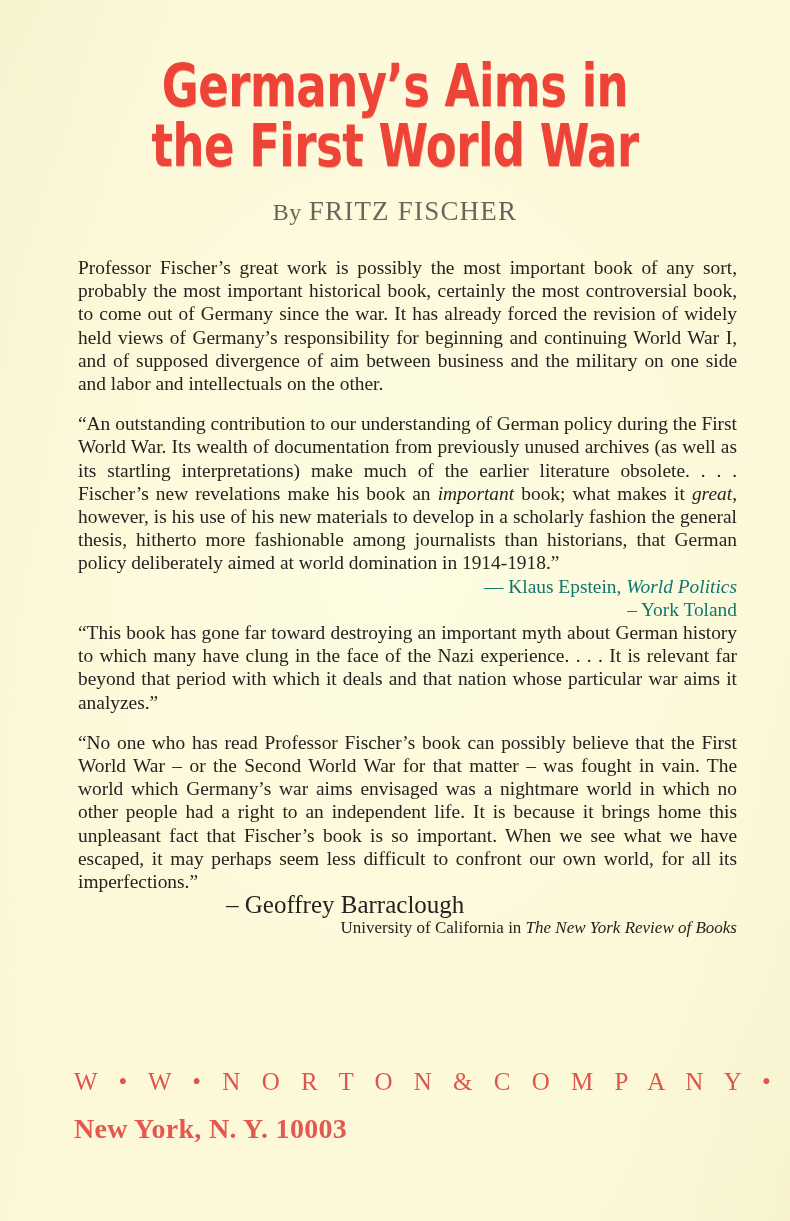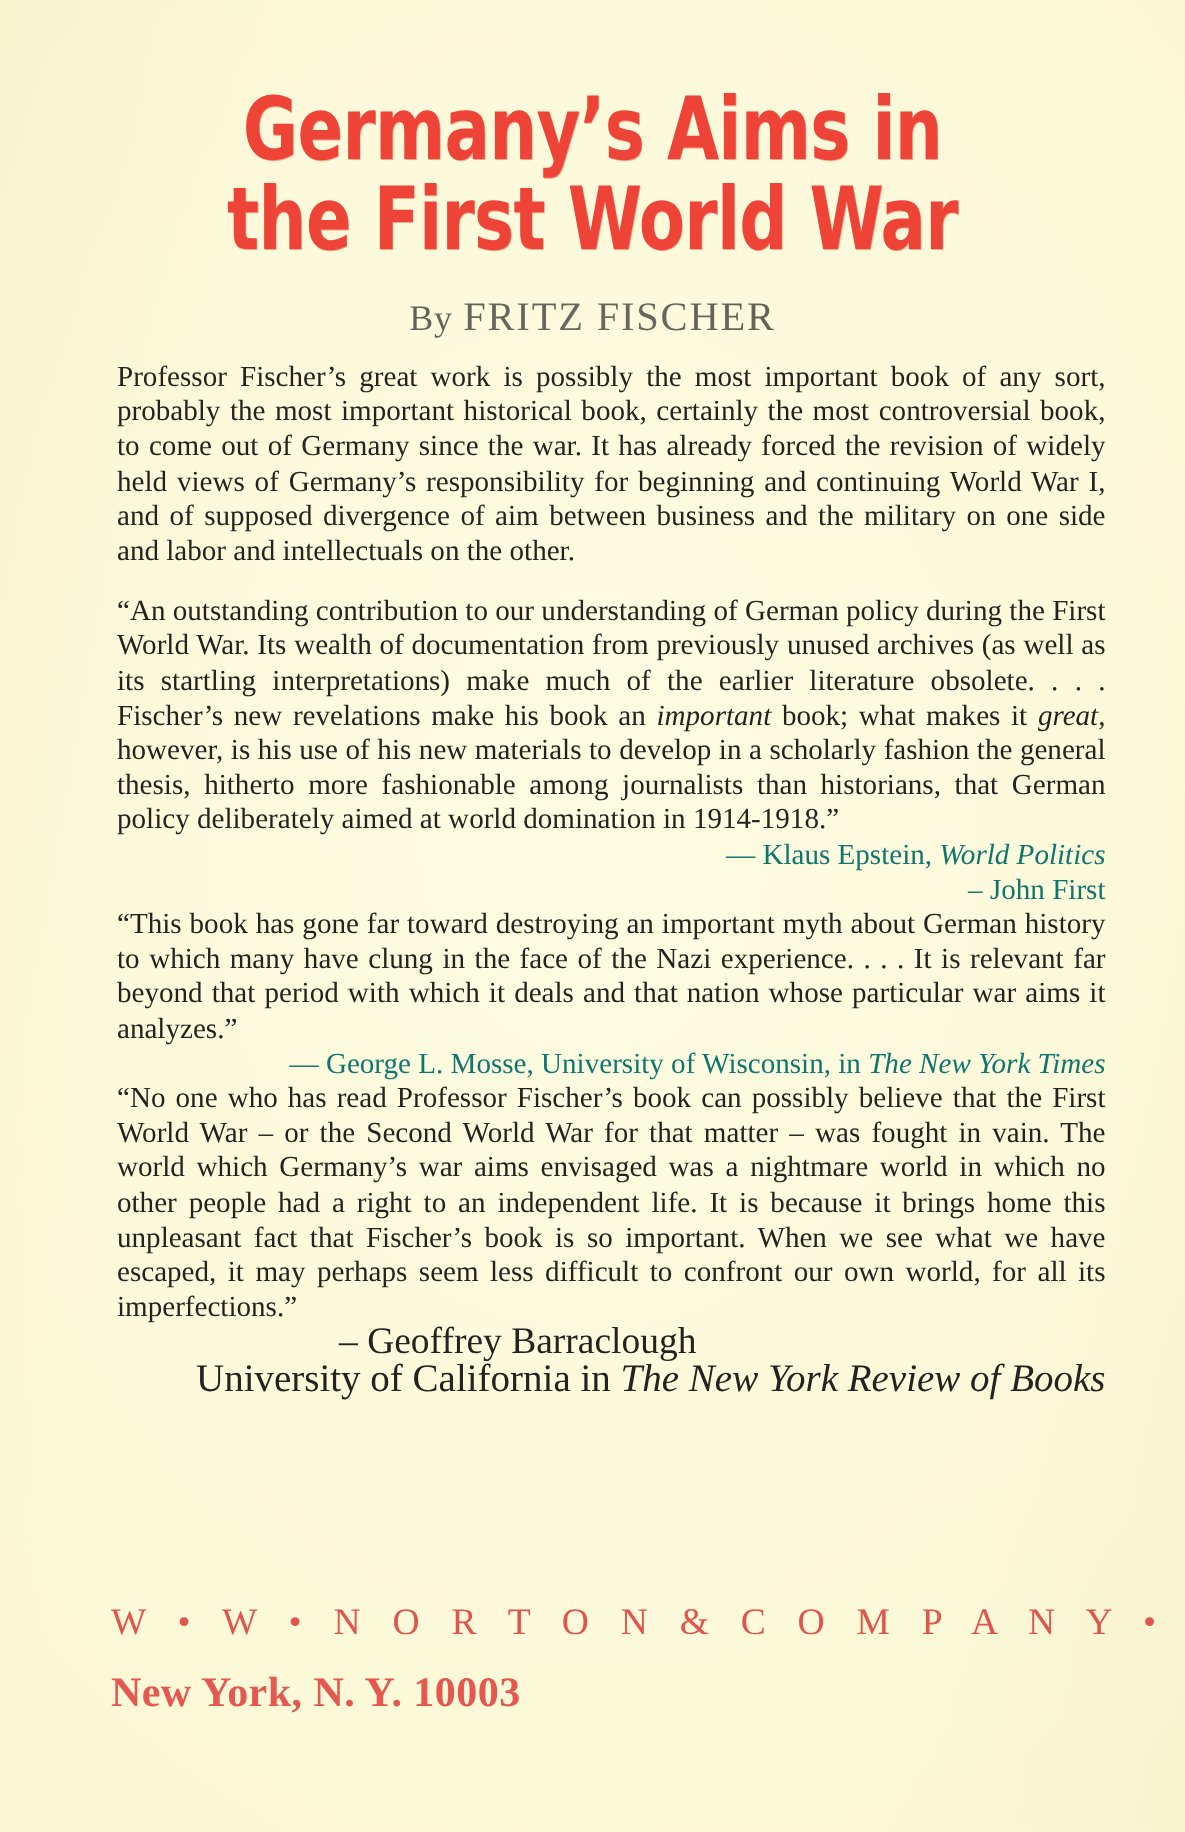--- a/index.html
+++ b/index.html
@@ -66,21 +66,21 @@
     font-size: 27px;
     letter-spacing: 1.2px;
     margin-left: 7px;
   }
 
   
   .body-col {
     position: absolute;
     left: 78px;
     right: 53px;
-    top: 240px;
+    top: 256px;
     width: 659px;
   }
 
   p.para {
     margin: 0 0 0 0;
     font-size: 19.4px;
     line-height: 23.2px;
     text-align: justify;
     text-justify: inter-word;
     color: #262220;
@@ -100,21 +100,21 @@
   }
   .attrib-indent {
     font-size: 25px;
     line-height: 23.2px;
     margin: 0;
     padding-left: 148px;
     color: #262220;
   }
   .attrib-indent2 {
     text-align: right;
-    font-size: 26px;
+    font-size: 17px;
     line-height: 23.2px;
     margin: 0;
     color: #262220;
   }
 
   i, .ital { font-style: italic; }
 
   
   .footer {
     position: absolute;
@@ -156,24 +156,23 @@
   </div>
 
   <div class="body-col">
 
     <p class="para">Professor Fischer’s great work is possibly the most important book of any sort, probably the most important historical book, certainly the most controversial book, to come out of Germany since the war. It has already forced the revision of widely held views of Germany’s responsibility for beginning and continuing World War I, and of supposed divergence of aim between business and the military on one side and labor and intellectuals on the other.</p>
 
     <p class="para para-gap"><span>“An outstanding contribution to our understanding of German policy during the First World War. Its wealth of documentation from previously unused archives (as well as its startling interpretations) make much of the earlier literature obsolete. . . . Fischer’s new revelations make his book an </span><i>important</i><span> book; what makes it </span><i>great</i><span>, however, is his use of his new materials to develop in a scholarly fashion the general thesis, hitherto more fashionable among journalists than historians, that German policy deliberately aimed at world domination in 1914-1918.”</span></p>
 
     <p class="attrib-right"><span>— Klaus Epstein, </span><i>World Politics</i></p>
 
-    <p class="attrib-right">– John First</p>
+    <p class="attrib-right">– York Toland</p>
 
     <p class="para para-gap">“This book has gone far toward destroying an important myth about German history to which many have clung in the face of the Nazi experience. . . . It is relevant far beyond that period with which it deals and that nation whose particular war aims it analyzes.”</p>
-    <p class="attrib-right"><span>— George L. Mosse, University of Wisconsin, in </span><i>The New York Times</i></p>
 
     <p class="para para-gap">“No one who has read Professor Fischer’s book can possibly believe that the First World War – or the Second World War for that matter – was fought in vain. The world which Germany’s war aims envisaged was a nightmare world in which no other people had a right to an independent life. It is because it brings home this unpleasant fact that Fischer’s book is so important. When we see what we have escaped, it may perhaps seem less difficult to confront our own world, for all its imperfections.”</p>
     <p class="attrib-indent">– Geoffrey Barraclough</p>
     <p class="attrib-indent2"><span>University of California in </span><i>The New York Review of Books</i></p>
 
   </div>
 
   <div class="footer">
     <div class="publisher">W • W • N O R T O N  &amp;  C O M P A N Y • I N C •</div>
     <div class="addr-row">

